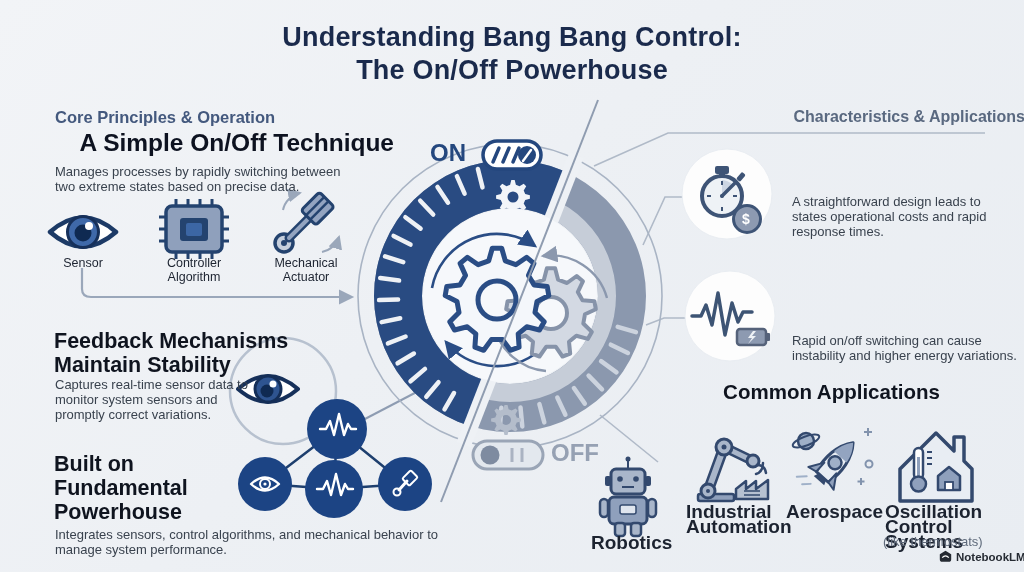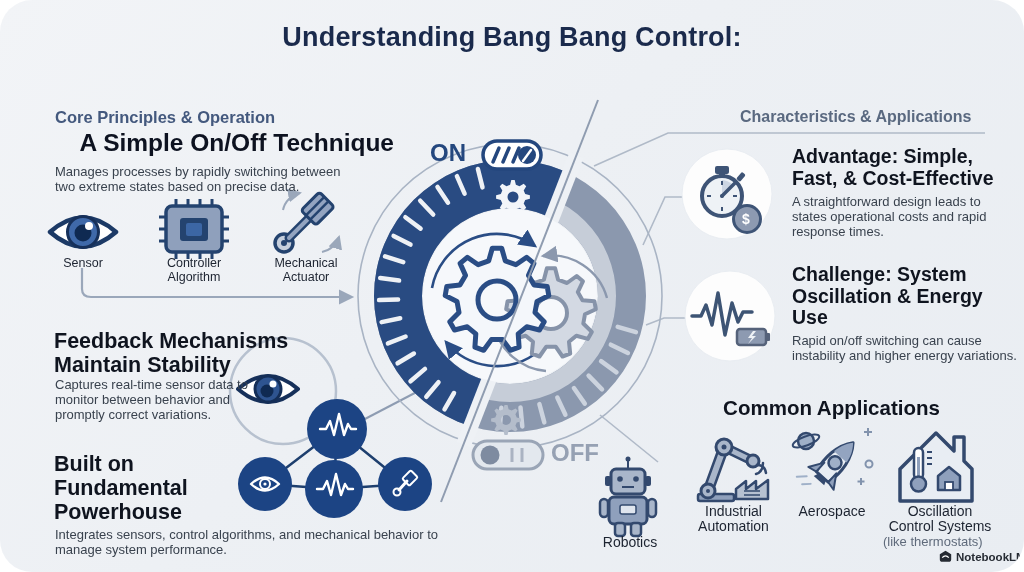--- a/index.html
+++ b/index.html
@@ -1,28 +1,28 @@
 <!DOCTYPE html>
 <html><head>
 <meta charset="utf-8">
 <style>
   html,body{margin:0;padding:0;}
   #stage{position:relative;width:1024px;height:572px;overflow:hidden;
     background:linear-gradient(135deg,#f2f4f7 0%,#edf0f4 45%,#e9edf2 100%);
-    font-family:"Liberation Sans","DejaVu Sans",sans-serif;border-radius:32px;}
+    font-family:"Liberation Sans","DejaVu Sans",sans-serif;}
   .abs{position:absolute;}
   .title{font-size:27px;font-weight:700;color:#1a2a4c;text-align:center;line-height:33px;letter-spacing:.2px;}
   .sec-hdr{font-size:16.5px;font-weight:700;color:#44597e;}
-  .sec-hdr-r{font-size:16px;font-weight:700;color:#5a6980;text-align:left;}
+  .sec-hdr-r{font-size:16px;font-weight:700;color:#5a6980;text-align:right;margin-left:40px;}
   .h1{font-size:24.5px;font-weight:700;color:#0d1220;line-height:27px;text-align:right;}
   .h2{font-size:21.5px;font-weight:700;color:#0f141f;line-height:24px;}
   .h3{font-size:19.5px;font-weight:700;color:#0f141f;line-height:21.5px;}
   .body-txt{font-size:13px;color:#39424e;line-height:15px;}
   .icon-lbl{font-size:12.5px;font-weight:400;color:#1c2330;text-align:center;line-height:14px;}
-  .app-lbl{font-size:14px;font-weight:400;color:#1c2330;text-align:center;line-height:15px;}
+  .app-lbl{font-size:19px;font-weight:700;color:#1c2330;line-height:15px;}
   .sub-lbl{font-size:13px;color:#5f6a7b;text-align:left;line-height:15px;}
   .on-lbl{font-size:24px;font-weight:700;color:#24477e;}
   .off-lbl{font-size:24px;font-weight:700;color:#96a1b3;}
   .common-hdr{font-size:20.5px;font-weight:700;color:#0f141f;text-align:center;}
   .coin-sym{font-size:14px;font-weight:700;color:#fff;}
   .footer{display:flex;align-items:center;gap:4px;font-size:11.5px;font-weight:600;color:#262b33;}
 </style>
 </head>
 <body>
 
@@ -274,49 +274,48 @@
       <line x1="918.5" y1="457" x2="918.5" y2="478" stroke="#8fa0bc" stroke-width="3"></line>
       <circle cx="918.5" cy="484" r="7.5" fill="#8fa0bc" stroke="#33496e" stroke-width="2.5"></circle>
       <path d="M927 452 h5 M927 458 h5 M927 464 h5" stroke="#33496e" stroke-width="1.8"></path>
       <path d="M938 476 l11 -9 l11 9 v14 h-22 Z" fill="#8fa0bc" stroke="#33496e" stroke-width="2.5" stroke-linejoin="round"></path>
       <rect x="945" y="482" width="8" height="8" fill="#fff" stroke="#33496e" stroke-width="1.8"></rect>
     </g>
   </svg>
 
   <div class="abs title" style="left:182px;top:21px;width:660px">
     <div>Understanding Bang Bang Control:</div>
+    <div>The On/Off Powerhouse</div>
   </div>
 
   <div class="abs sec-hdr" style="left:55px;top:108px">Core Principles &amp; Operation</div>
   <div class="abs h1" style="left:54px;top:129px;width:340px">A Simple On/Off Technique</div>
   <div class="abs body-txt" style="left:55px;top:164px;width:295px">Manages processes by rapidly switching between two extreme states based on precise data.</div>
 
   <div class="abs icon-lbl" style="left:48px;top:256px;width:70px">Sensor</div>
   <div class="abs icon-lbl" style="left:154px;top:256px;width:80px">Controller Algorithm</div>
   <div class="abs icon-lbl" style="left:263px;top:256px;width:86px">Mechanical Actuator</div>
 
   <div class="abs h2" style="left:54px;top:329px;width:240px">Feedback Mechanisms Maintain Stability</div>
-  <div class="abs body-txt" style="left:55px;top:377px;width:205px">Captures real-time sensor data to monitor between behavior and promptly correct variations.</div>
+  <div class="abs body-txt" style="left:55px;top:377px;width:205px">Captures real-time sensor data to monitor system sensors and promptly correct variations.</div>
 
   <div class="abs h2" style="left:54px;top:452px;width:175px">Built on Fundamental Powerhouse</div>
   <div class="abs body-txt" style="left:55px;top:527px;width:400px">Integrates sensors, control algorithms, and mechanical behavior to manage system performance.</div>
 
   <div class="abs on-lbl" style="left:430px;top:139px">ON</div>
   <div class="abs off-lbl" style="left:551px;top:439px">OFF</div>
 
   <div class="abs sec-hdr-r" style="left:740px;top:108px;width:245px">Characteristics &amp; Applications</div>
 
-  <div class="abs h3" style="left:792px;top:146px;width:220px">Advantage: Simple, Fast, &amp; Cost-Effective</div>
   <div class="abs body-txt" style="left:792px;top:194px;width:222px">A straightforward design leads to states operational costs and rapid response times.</div>
   <div class="abs coin-sym" style="left:742px;top:211px">$</div>
 
-  <div class="abs h3" style="left:792px;top:264px;width:215px">Challenge: System Oscillation &amp; Energy Use</div>
   <div class="abs body-txt" style="left:792px;top:333px;width:225px">Rapid on/off switching can cause instability and higher energy variations.</div>
 
-  <div class="abs common-hdr" style="left:714px;top:396px;width:235px">Common Applications</div>
+  <div class="abs common-hdr" style="left:714px;top:380px;width:235px">Common Applications</div>
 
   <div class="abs app-lbl" style="left:591px;top:535px;width:78px">Robotics</div>
   <div class="abs app-lbl" style="left:686px;top:504px;width:95px">Industrial Automation</div>
   <div class="abs app-lbl" style="left:786px;top:504px;width:92px">Aerospace</div>
   <div class="abs app-lbl" style="left:885px;top:504px;width:110px">Oscillation Control Systems</div>
   <div class="abs sub-lbl" style="left:883px;top:534px;width:115px">(like thermostats)</div>
 
   <div class="abs footer" style="left:939px;top:550px">
     <svg width="13" height="13" viewBox="0 0 13 13">
       <path d="M6.5 0.8 L12.2 4.3 V9.2 A2.6 2.6 0 0 1 9.6 11.8 H3.4 A2.6 2.6 0 0 1 0.8 9.2 V4.3 Z" fill="#262b33"></path>

